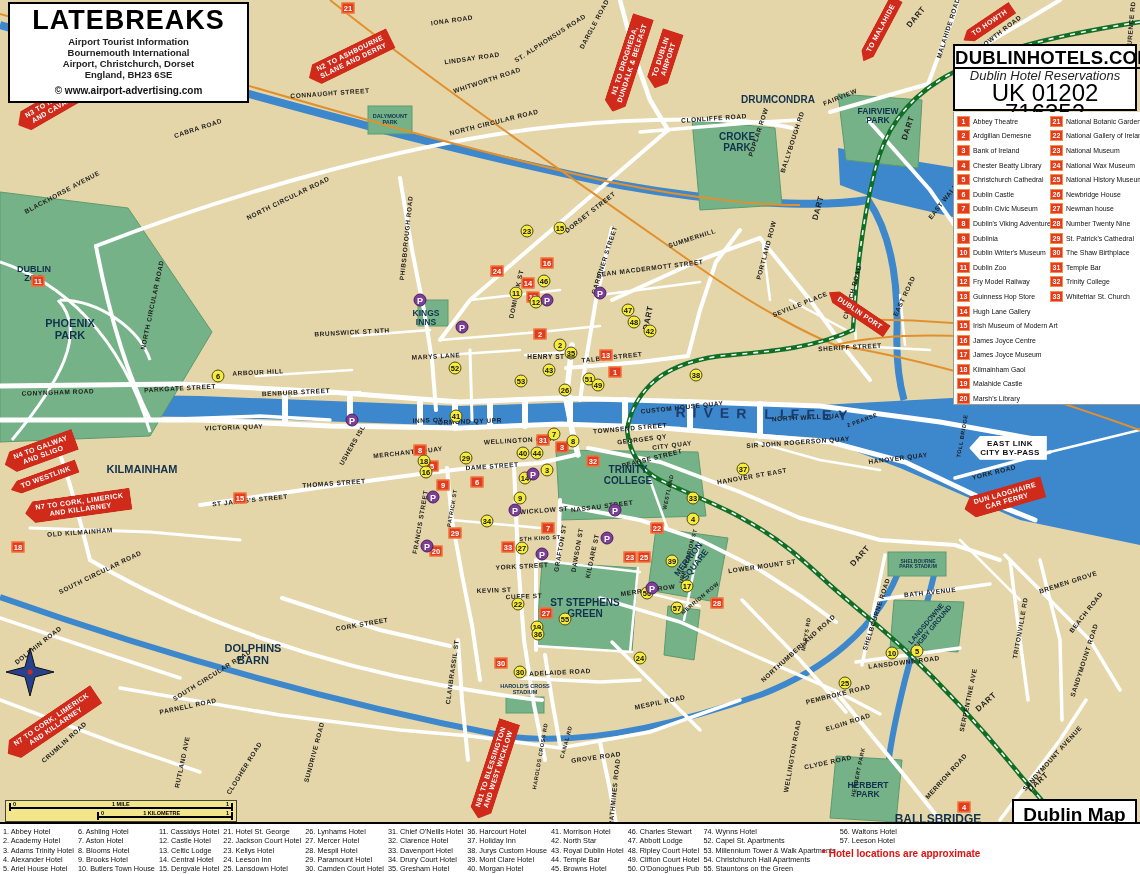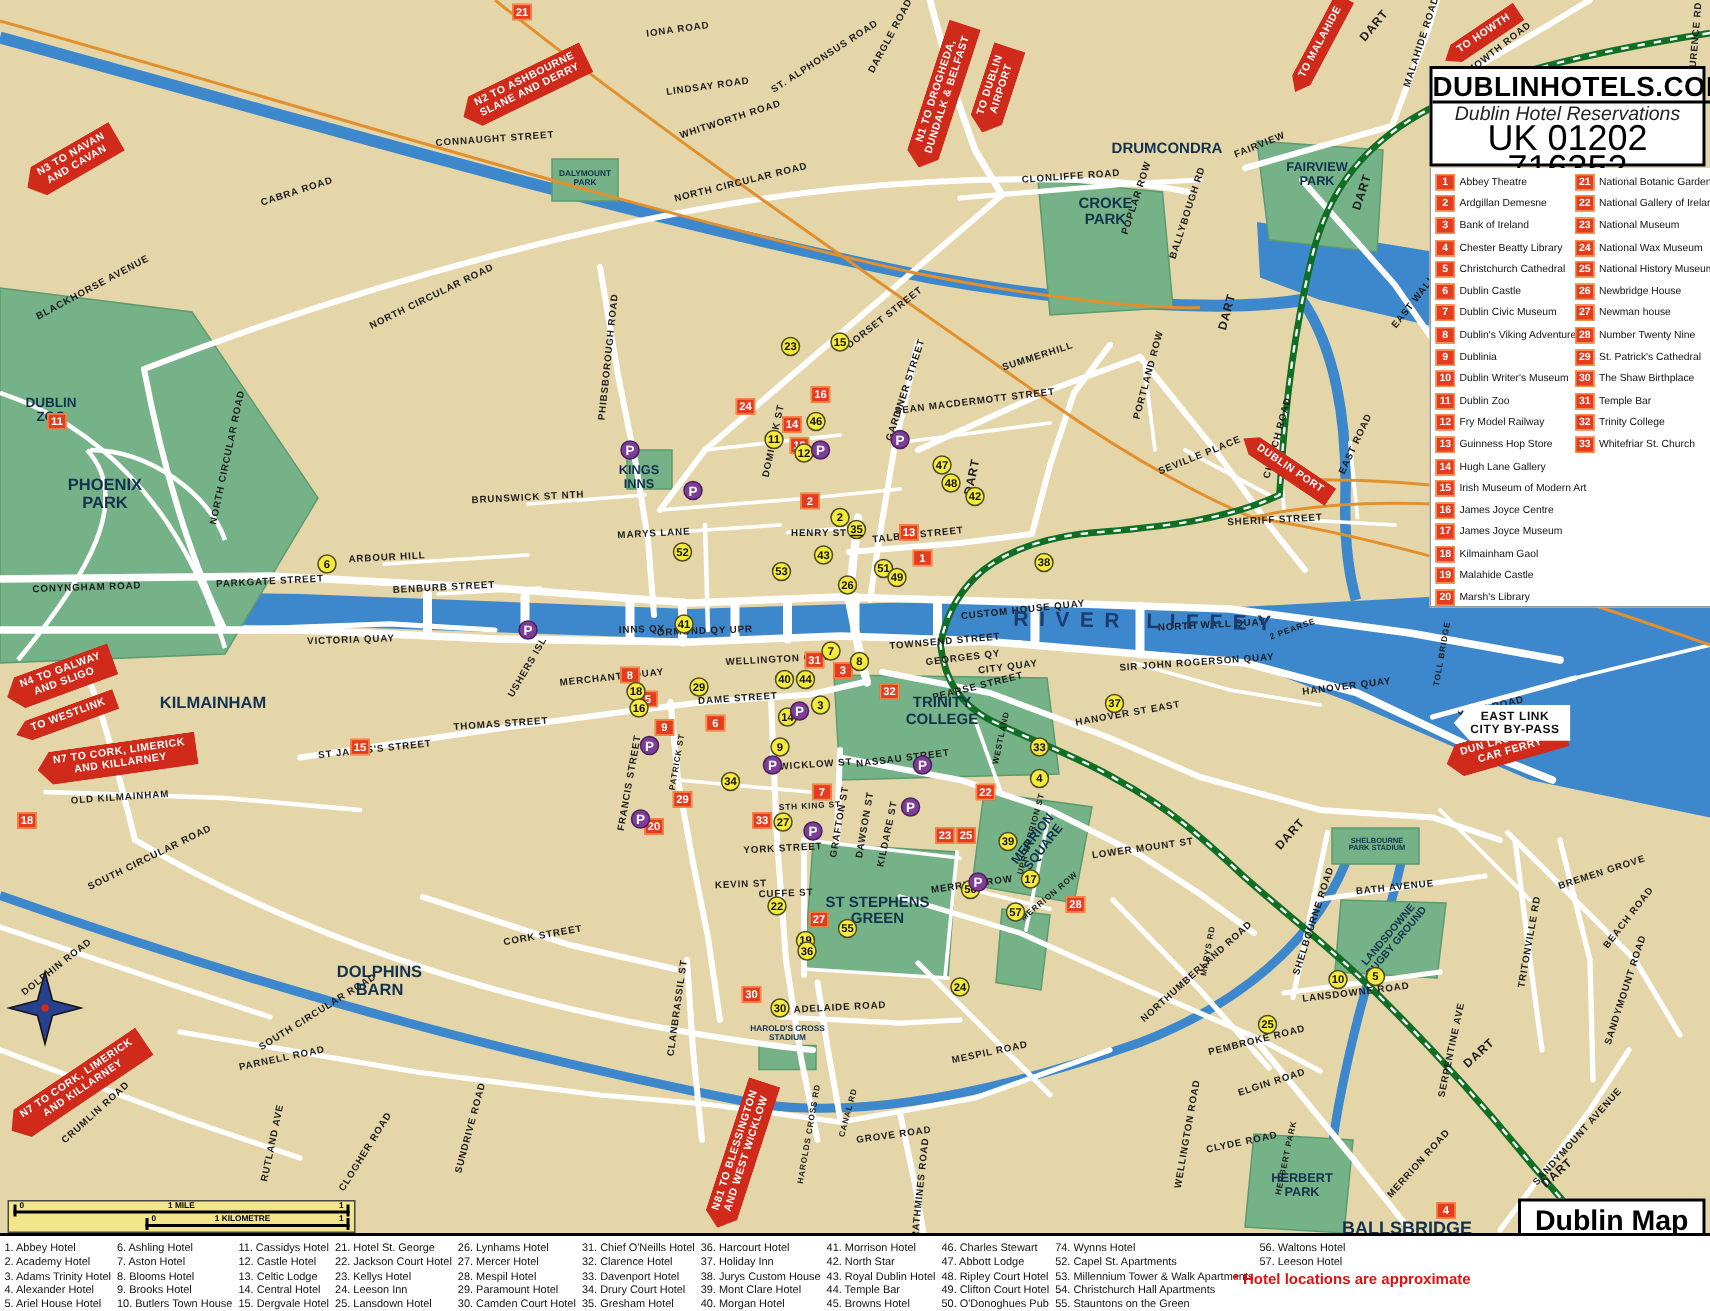--- a/index.html
+++ b/index.html
@@ -385,21 +385,21 @@
 CAR FERRY</div>
       <div class="banner" style="left: 40px; top: 452px; transform: translate(-50%, -50%) rotate(-20deg);">N4 TO GALWAY
 AND SLIGO</div>
       <div class="banner" style="left: 44px; top: 478px; transform: translate(-50%, -50%) rotate(-20deg);">TO WESTLINK</div>
       <div class="banner" style="left: 78px; top: 506px; transform: translate(-50%, -50%) rotate(-8deg);">N7 TO CORK, LIMERICK
 AND KILLARNEY</div>
       <div class="banner" style="left: 52px; top: 724px; transform: translate(-50%, -50%) rotate(-34deg);">N7 TO CORK, LIMERICK
 AND KILLARNEY</div>
       <div class="banner" style="left: 494px; top: 770px; transform: translate(-50%, -50%) rotate(-72deg);">N81 TO BLESSINGTON
 AND WEST WICKLOW</div>
-      <div class="banner w" style="left: 1008px; top: 448px; transform: translate(-50%, -50%) rotate(0deg); margin-top: 34px;">EAST LINK
+      <div class="banner w" style="left: 1008px; top: 448px; transform: translate(-50%, -50%) rotate(0deg);">EAST LINK
 CITY BY-PASS</div>
       <div class="mk a" style="left: 348px; top: 8px;">21</div>
       <div class="mk a" style="left: 38px; top: 281px;">11</div>
       <div class="mk a" style="left: 497px; top: 271px;">24</div>
       <div class="mk a" style="left: 528px; top: 283px;">14</div>
       <div class="mk a" style="left: 533px; top: 297px;">10</div>
       <div class="mk a" style="left: 547px; top: 263px;">16</div>
       <div class="mk a" style="left: 540px; top: 334px;">2</div>
       <div class="mk a" style="left: 606px; top: 355px;">13</div>
       <div class="mk a" style="left: 615px; top: 372px;">1</div>
@@ -478,20 +478,28 @@
       <div class="mk p" style="left: 433px; top: 497px;">P</div>
       <div class="mk p" style="left: 533px; top: 474px;">P</div>
       <div class="mk p" style="left: 515px; top: 510px;">P</div>
       <div class="mk p" style="left: 615px; top: 510px;">P</div>
       <div class="mk p" style="left: 607px; top: 538px;">P</div>
       <div class="mk p" style="left: 542px; top: 554px;">P</div>
       <div class="mk p" style="left: 427px; top: 546px;">P</div>
       <div class="mk p" style="left: 652px; top: 588px;">P</div>
     </div>
 
+  <div class="brandbox">
+    <h1>LATEBREAKS</h1>
+    <div class="line">Airport Tourist Information</div>
+    <div class="line">Bournemouth International</div>
+    <div class="line">Airport,  Christchurch, Dorset</div>
+    <div class="line">England, BH23 6SE</div>
+    <div class="url">© www.airport-advertising.com</div>
+  </div>
 
   <div class="resbox">
     <div><span class="site">DUBLINHOTELS.COM</span></div>
     <div class="tag">Dublin Hotel Reservations</div>
     <div class="phone">UK 01202 716352</div>
     <div class="keyrow">
       <span class="k">Key:</span>
       <span class="sq"></span>
       <span class="t">Dublin Attractions</span>
       <span class="ci"></span>

